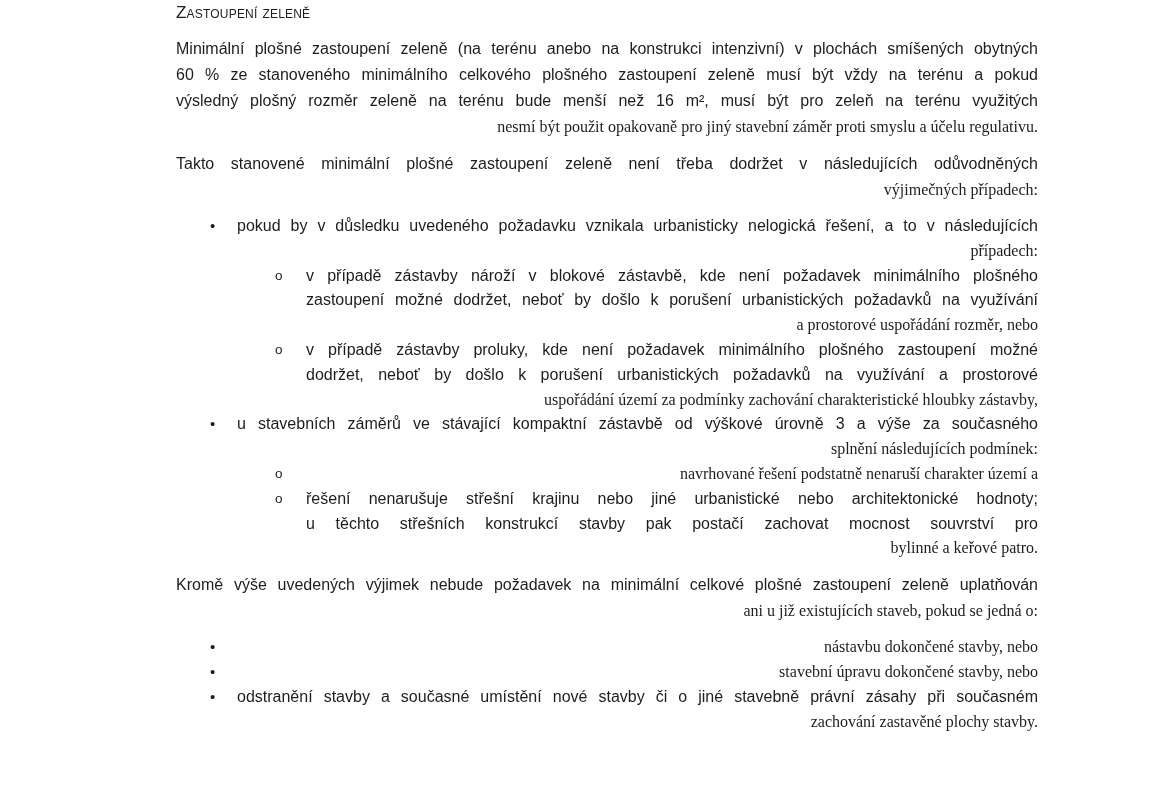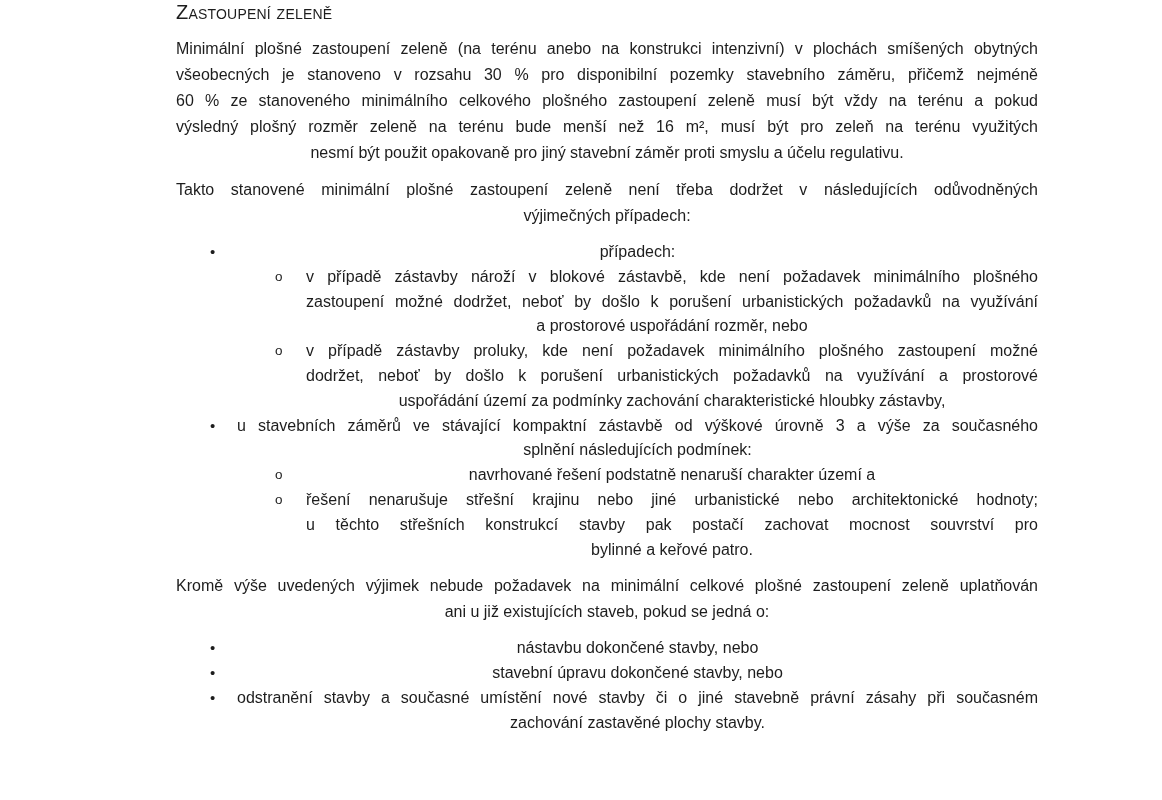--- a/index.html
+++ b/index.html
@@ -12,37 +12,38 @@
     color: #1d1d1d;
     font-family: "Liberation Sans", sans-serif;
   }
   .doc {
     position: absolute;
     left: 176px;
     top: 3px;
     width: 862px;
   }
   .heading {
-    font-size: 20px;
+    font-size: 17px;
     line-height: 19px;
     font-variant: small-caps;
     letter-spacing: 0.2px;
     font-weight: normal;
     margin: 0 0 14px 0;
   }
   .para { margin: 4px 0 11px 0; }
   .para .line { font-size: 16px; line-height: 26px; }
   .line {
     text-align: justify;
     text-align-last: justify;
     -moz-text-align-last: justify;
   }
   .line.last {
-    text-align: center;
+    text-align: right;
     text-align-last: auto;
+    font-family: Liberation Serif, serif;
     -moz-text-align-last: auto;
   }
   .list { margin: 0 0 11px 0; }
   .li { position: relative; }
   .li .line { font-size: 16px; line-height: 24.8px; }
   .li.l1 { padding-left: 61px; }
   .li.l2 { padding-left: 130px; }
   .marker {
     position: absolute;
     top: 0;
@@ -52,32 +53,32 @@
   .li.l2 > .marker { left: 99px; font-size: 13.5px; }
 </style>
 </head>
 <body>
 
 <div class="doc">
   <h1 class="heading">Zastoupení zeleně</h1>
   <div>
       <div class="para">
         <div class="line">Minimální plošné zastoupení zeleně (na terénu anebo na konstrukci intenzivní) v plochách smíšených obytných</div>
-        <div class="line">všeobecných je stanoveno v rozsahu 30 % pro disponibilní pozemky stavebního záměru, přičemž nejméně</div>
         <div class="line">60 % ze stanoveného minimálního celkového plošného zastoupení zeleně musí být vždy na terénu a pokud</div>
         <div class="line">výsledný plošný rozměr zeleně na terénu bude menší než 16 m², musí být pro zeleň na terénu využitých</div>
         <div class="line last">nesmí být použit opakovaně pro jiný stavební záměr proti smyslu a účelu regulativu.</div>
       </div>
       <div class="para">
         <div class="line">Takto stanovené minimální plošné zastoupení zeleně není třeba dodržet v následujících odůvodněných</div>
         <div class="line last">výjimečných případech:</div>
       </div>
       <div class="list">
         <div class="li l1">
           <span class="marker">•</span>
+          <div class="line">pokud by v důsledku uvedeného požadavku vznikala urbanisticky nelogická řešení, a to v následujících</div>
           <div class="line last">případech:</div>
         </div>
         <div class="li l2">
           <span class="marker">o</span>
           <div class="line">v případě zástavby nároží v blokové zástavbě, kde není požadavek minimálního plošného</div>
           <div class="line">zastoupení možné dodržet, neboť by došlo k porušení urbanistických požadavků na využívání</div>
           <div class="line last">a prostorové uspořádání rozměr, nebo</div>
         </div>
         <div class="li l2">
           <span class="marker">o</span>

